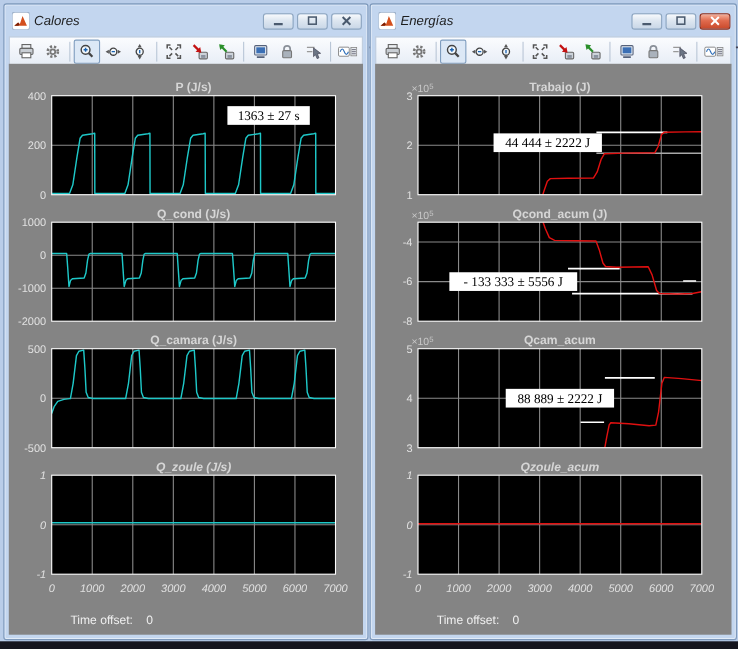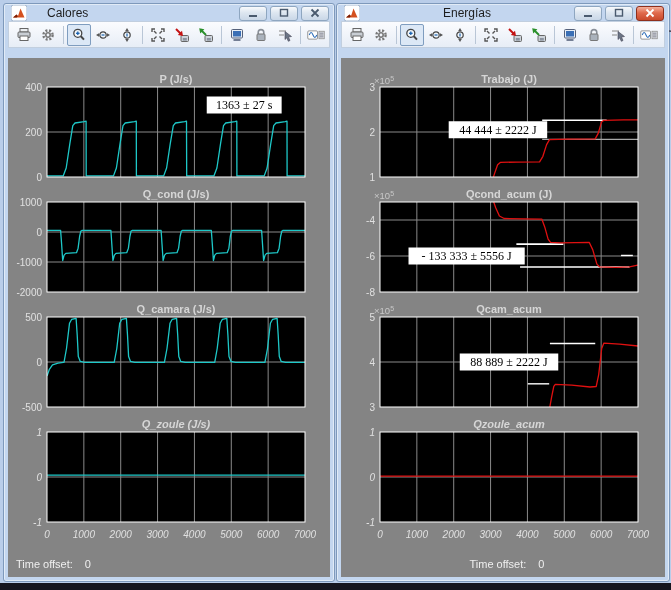--- a/index.html
+++ b/index.html
@@ -1,38 +1,38 @@
 <!DOCTYPE html>
 <html><head>
 <meta charset="utf-8">
 <style>
   html,body{margin:0;padding:0;}
   body{width:671px;height:590px;position:relative;overflow:hidden;
        background:#b9cde9;font-family:"Liberation Sans",sans-serif;}
   .window{position:absolute;background:#c3d6ef;border:1px solid #7e99bb;border-radius:3px;
           box-shadow:inset 0 0 0 1px rgba(255,255,255,.5);}
-  .titlebar{height:16px;display:flex;align-items:center;gap:20px;padding:2px 5px 0 7px;box-sizing:border-box;}
+  .titlebar{height:28px;display:flex;align-items:center;gap:4px;padding:2px 5px 0 7px;box-sizing:border-box;font-style:italic;}
   .app-icon{width:16px;height:16px;flex:0 0 16px;}
   .title{flex:1;font-size:12px;color:#1d1d1d;white-space:nowrap;overflow:hidden;}
   .winbtns{display:flex;gap:3px;}
   .wbtn{width:28px;height:15px;border:1px solid #8ea6c0;border-radius:3px;padding:0;cursor:default;
         background:linear-gradient(#f8fafc,#dde6f0 45%,#c9d7e7);display:flex;align-items:center;justify-content:center;}
   .wbtn.close-active{background:linear-gradient(#f5b09a,#e06a4d 45%,#c94a2c);border-color:#8e2f1c;}
   .toolbar{height:27px;margin:1px 4px 0 4px;background:linear-gradient(#fbfcfe,#e7edf6);
            border:1px solid #c2cfdf;display:flex;align-items:center;padding:0 3px;box-sizing:border-box;}
   .tbtn{height:22px;min-width:24px;border:1px solid transparent;background:transparent;padding:0 2px;
         display:flex;align-items:center;justify-content:center;border-radius:2px;}
   .tbtn.pressed{border-color:#7f9dbf;background:#dce8f6;}
   .tsep{width:1px;height:18px;background:#b9c6d6;margin:0 3px;flex:0 0 1px;}
   .scope-content{position:absolute;left:4px;right:4px;top:54px;bottom:4px;background:#848484;
                  padding:16px 0 0 2px;box-sizing:border-box;overflow:hidden;}
   .plot-row{height:115px;}
   .plot-row.xrow{height:135px;font-style:italic;}
   .plot-row svg{display:block;}
-  .time-offset{color:#efefef;font-size:11px;padding:4px 0 0 6px;}
+  .time-offset{color:#efefef;font-size:11px;padding:4px 0 0 6px;margin-left:48px;}
   .time-offset .val{margin-left:12px;}
   .taskbar{position:absolute;left:0;right:0;bottom:0;height:7px;background:#15151e;}
 </style>
 </head>
 <body>
 
 <div class="window" style="left:3px;top:3px;width:330px;height:577px;">
   <div class="titlebar">
     <span class="app-icon">
       <svg width="16" height="16" viewBox="0 0 16 16">
@@ -270,21 +270,21 @@
           <text x="258.1428571428571" y="119" text-anchor="middle" fill="#e0e0e0" font-size="10">6000</text>
           <text x="295" y="119" text-anchor="middle" fill="#e0e0e0" font-size="10">7000</text>
         </svg>
       </div>
     <div class="time-offset">
       <span>Time offset:</span><span class="val">0</span>
     </div>
   </div>
 </div>
 
-<div class="window" style="left:336px;top:3px;width:332px;height:577px;text-align:center;">
+<div class="window" style="left:336px;top:3px;width:332px;height:577px;">
   <div class="titlebar">
     <span class="app-icon">
       <svg width="16" height="16" viewBox="0 0 16 16">
           <rect width="16" height="16" rx="2.5" fill="#ffffff" stroke="#9fb3cc"></rect>
           <polygon points="2,12.5 5.5,9.5 7,11 9.5,3.5 13.5,12.5" fill="#d4501e"></polygon>
           <polygon points="2,12.5 5.5,9.5 6.8,10.9 5.8,12.5" fill="#7a1f05"></polygon>
         </svg>
     </span>
     <span class="title">Energías</span>
     <span class="winbtns">

